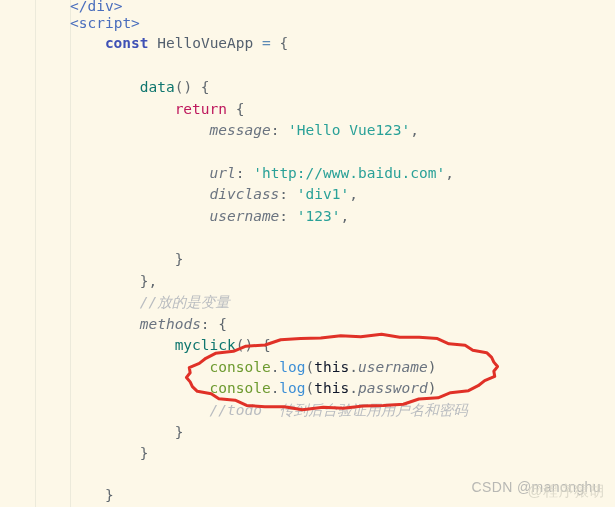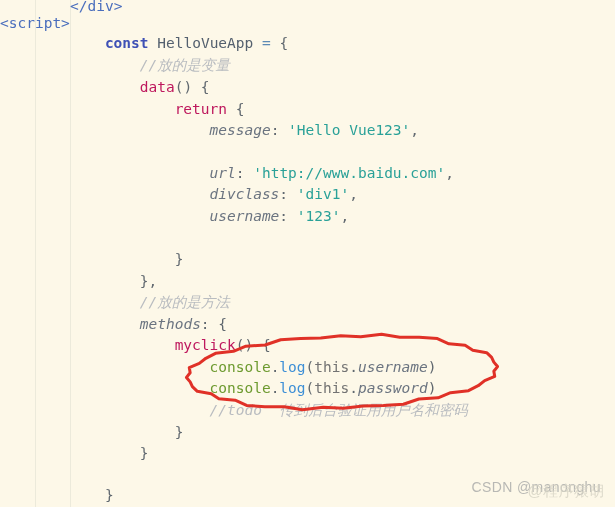--- a/index.html
+++ b/index.html
@@ -38,29 +38,29 @@
     height: 20px;
     line-height: 20px;
     white-space: pre;
     font-size: 14.5px;
     letter-spacing: 0px;
   }
   
   .t-tag      { color: #4a6ebd; }       
   .t-kw       { color: #3f51b5; font-weight: 600; }
   .t-id       { color: #54606e; }
-  .t-fn       { color: #be185d; }       
+  .t-fn       { color: #0f766e; }       
   .t-ret      { color: #be185d; }       
   .t-prop     { color: #6b7480; font-style: italic; }
   .t-str      { color: #2aa198; }       
   .t-num      { color: #e1306c; }       
   .t-comment  { color: #b9bcc0; font-style: italic; }
   .t-obj      { color: #6d9a2f; }       
   .t-meth     { color: #3d8fd6; }       
-  .t-this     { color: #737373; }       
+  .t-this     { color: #0f172a; }       
   .t-punct    { color: #60686f; }
   .t-op       { color: #5d8ab5; }
   
   .line.clipped { overflow: hidden; }
 
   
   .ellipse-layer {
     position: absolute;
     left: 0; top: 0;
     width: 615px; height: 507px;
@@ -89,32 +89,31 @@
 </head>
 <body>
 
 <div id="screenshot">
 
   <div class="guide g1"></div>
   <div class="guide g2"></div>
 
   <div class="code-area" id="code-area">
       <div class="line clipped" style="top: -4px; padding-left: 70px;"><span class="t-tag">&lt;/div&gt;</span></div>
-      <div class="line" style="top: 13px; "><span class="t-tag">&lt;script&gt;</span></div>
+      <div class="line" style="top: 13px; padding-left: 70px;"><span class="t-tag">&lt;script&gt;</span></div>
       <div class="line" style="top: 33px; padding-left: 104.88px;"><span class="t-kw">const</span><span class="t-id"> HelloVueApp </span><span class="t-op">=</span><span class="t-punct"> {</span></div>
-      <div class="line" style="top: 55px; padding-left: 139.76px;"><span class="t-comment">//放的是变量</span></div>
       <div class="line" style="top: 77px; padding-left: 139.76px;"><span class="t-fn">data</span><span class="t-punct">() {</span></div>
       <div class="line" style="top: 99px; padding-left: 174.64px;"><span class="t-ret">return</span><span class="t-punct"> {</span></div>
       <div class="line" style="top: 120px; padding-left: 209.52px;"><span class="t-prop">message</span><span class="t-punct">: </span><span class="t-str">'Hello Vue123'</span><span class="t-punct">,</span></div>
       <div class="line" style="top: 163px; padding-left: 209.52px;"><span class="t-prop">url</span><span class="t-punct">: </span><span class="t-str">'http://www.baidu.com'</span><span class="t-punct">,</span></div>
       <div class="line" style="top: 184px; padding-left: 209.52px;"><span class="t-prop">divclass</span><span class="t-punct">: </span><span class="t-str">'div1'</span><span class="t-punct">,</span></div>
       <div class="line" style="top: 206px; padding-left: 209.52px;"><span class="t-prop">username</span><span class="t-punct">: </span><span class="t-str">'123'</span><span class="t-punct">,</span></div>
       <div class="line" style="top: 249px; padding-left: 174.64px;"><span class="t-punct">}</span></div>
       <div class="line" style="top: 271px; padding-left: 139.76px;"><span class="t-punct">},</span></div>
-      <div class="line" style="top: 292px; padding-left: 139.76px;"><span class="t-comment">//放的是方法</span></div>
+      <div class="line" style="top: 292px; padding-left: 139.76px;"><span class="t-comment">//放的是变量</span></div>
       <div class="line" style="top: 314px; padding-left: 139.76px;"><span class="t-prop">methods</span><span class="t-punct">: {</span></div>
       <div class="line" style="top: 335px; padding-left: 174.64px;"><span class="t-fn">myclick</span><span class="t-punct">() {</span></div>
       <div class="line" style="top: 357px; padding-left: 209.52px;"><span class="t-obj">console</span><span class="t-punct">.</span><span class="t-meth">log</span><span class="t-punct">(</span><span class="t-this">this</span><span class="t-punct">.</span><span class="t-prop">username</span><span class="t-punct">)</span></div>
       <div class="line" style="top: 378px; padding-left: 209.52px;"><span class="t-obj">console</span><span class="t-punct">.</span><span class="t-meth">log</span><span class="t-punct">(</span><span class="t-this">this</span><span class="t-punct">.</span><span class="t-prop">password</span><span class="t-punct">)</span></div>
       <div class="line" style="top: 400px; padding-left: 209.52px;"><span class="t-comment">//todo  传到后台验证用用户名和密码</span></div>
       <div class="line" style="top: 422px; padding-left: 174.64px;"><span class="t-punct">}</span></div>
       <div class="line" style="top: 443px; padding-left: 139.76px;"><span class="t-punct">}</span></div>
       <div class="line" style="top: 485px; padding-left: 104.88px;"><span class="t-punct">}</span></div>
     </div>
 

